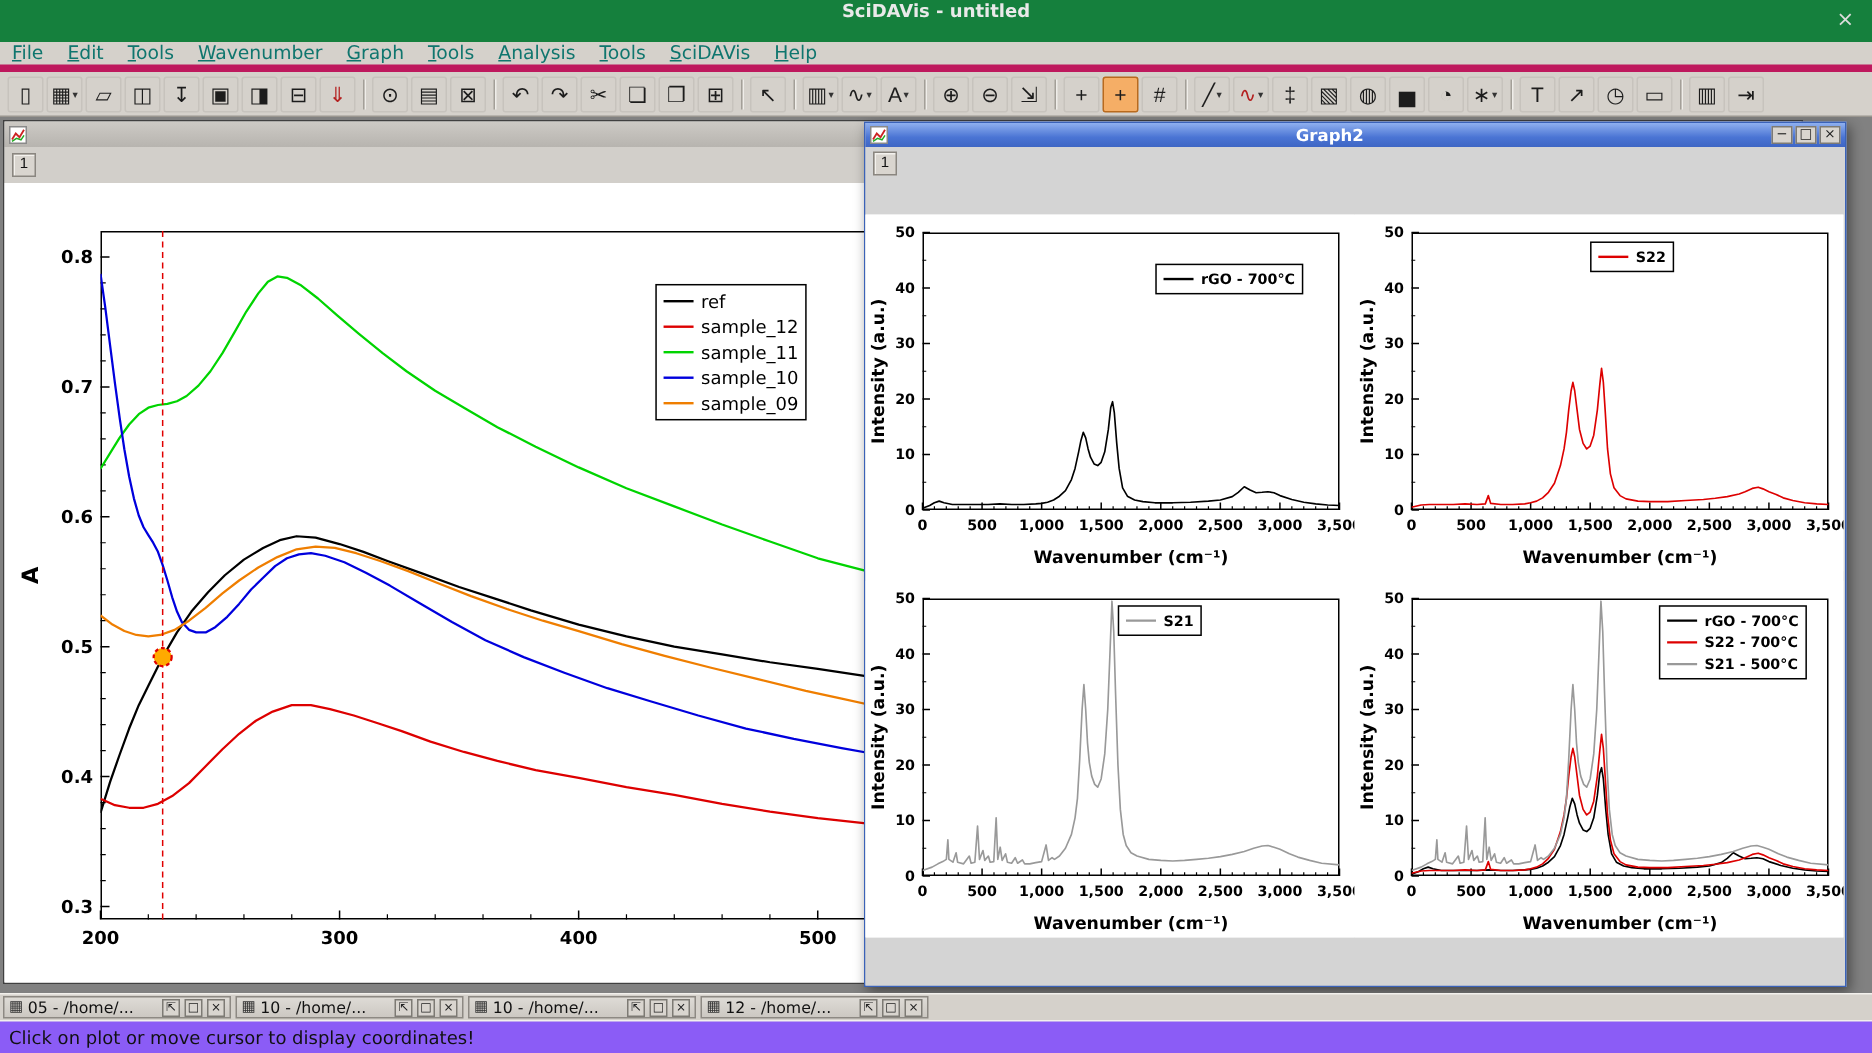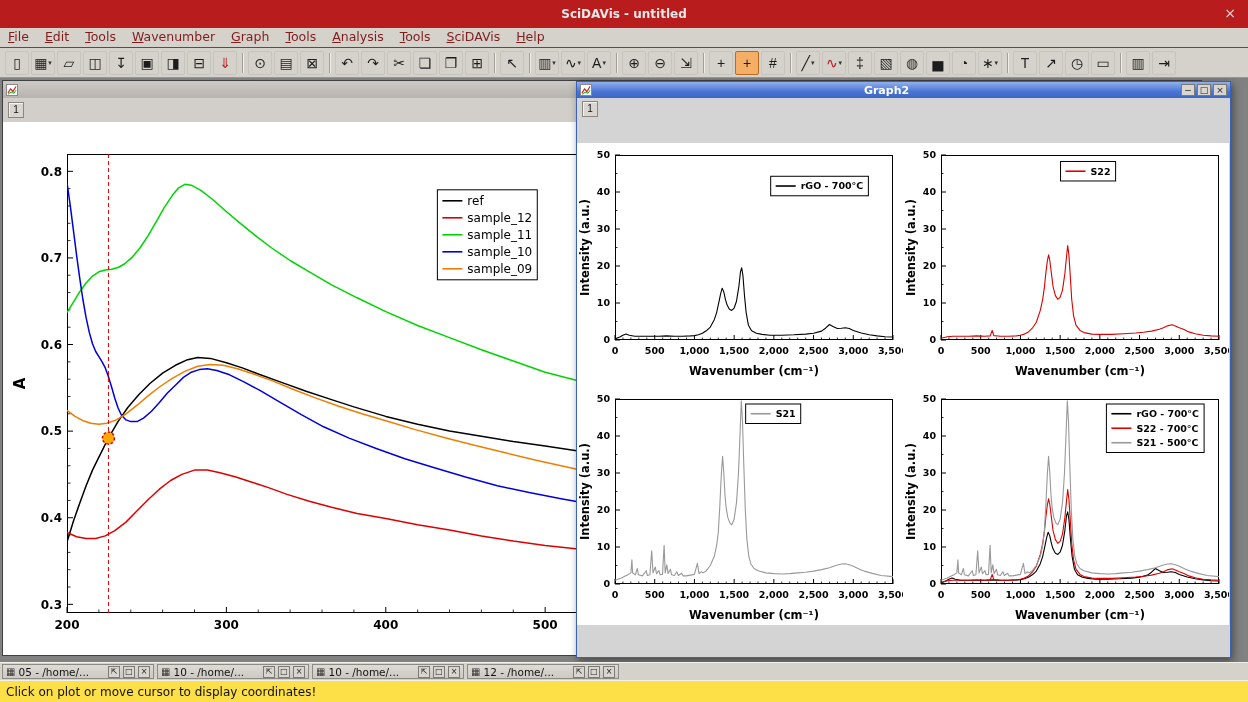--- a/index.html
+++ b/index.html
@@ -1,23 +1,23 @@
 <!DOCTYPE html>
 <html><head>
 <meta charset="utf-8">
 <style>
   *{margin:0;padding:0;box-sizing:border-box}
   html,body{width:1248px;height:702px;overflow:hidden}
   body{font-family:"DejaVu Sans","Liberation Sans",sans-serif;background:#7f7f7f}
   .app{width:1248px;height:702px;display:flex;flex-direction:column;background:#d5d1cb}
   
-  .titlebar{height:28px;background:#b91c1c;color:#e9e9e9;display:flex;align-items:center;justify-content:center;position:relative;font-size:12px;font-weight:bold;flex:none}
+  .titlebar{height:28px;background:#15803d;color:#e9e9e9;display:flex;align-items:flex-start;justify-content:center;position:relative;font-size:12px;font-weight:bold;flex:none}
   .tclose{position:absolute;right:12px;top:5px;font-size:14px;font-weight:normal;color:#dcdcdc;cursor:default}
   
-  .menubar{height:20px;background:#d5d1cb;border-bottom:1px solid #be185d;display:flex;align-items:flex-start;font-size:12.5px;color:#7f1d1d;flex:none}
+  .menubar{height:20px;background:#d5d1cb;border-bottom:5px solid #be185d;display:flex;align-items:flex-end;font-size:12.5px;color:#0f766e;flex:none}
   .menu-item{display:inline-block;padding:1px 8px}
   .menu-item::first-letter{text-decoration:underline}
   
   .toolbar{height:30px;background:#d5d1cb;border-bottom:1px solid #9a968f;display:flex;align-items:center;padding:0 4px;flex:none}
   .tbtn{height:24px;min-width:24px;padding:0 2px;display:flex;align-items:center;justify-content:center;background:#d5d1cb;border:1px solid #c7c3bd;border-radius:2px;margin:0 1px;font-size:14px;color:#1c1c1c;gap:1px}
   .tbtn.active{background:#f5ae66;border:1px solid #b86a1e}
   .tglyph{line-height:1}
   .dd{font-size:7px;color:#333}
   .tsep{width:1px;height:20px;background:#a39f98;box-shadow:1px 0 0 #efede9;margin:0 4px;flex:none}
   
@@ -45,21 +45,21 @@
   .plots{position:absolute;left:0;top:45px;width:652px;display:grid;grid-template-columns:326px 326px;row-gap:6px;background:#fff}
   svg{display:block}
   svg text{font-family:"DejaVu Sans","Liberation Sans",sans-serif}
   
   .taskbar{height:18px;background:#d5d1cb;border-top:1px solid #f2f0ec;display:flex;gap:3px;padding:1px 2px;flex:none}
   .task-tab{display:flex;align-items:center;gap:3px;width:152px;border:1px solid #8d8983;background:linear-gradient(#dedbd6,#ccc8c2);padding:0 3px;font-size:10.5px;color:#111}
   .tab-icon{font-size:10px;line-height:1;color:#333}
   .tab-label{flex:1;white-space:nowrap;overflow:hidden}
   .tab-btn{width:12px;height:12px;flex:none;background:#d9d5cf;border:1px solid #7d7a74;font-size:8px;line-height:10px;text-align:center;color:#222}
   
-  .statusbar{height:22px;background:#fde047;border-top:1px solid #f2f0ec;display:flex;align-items:center;padding:0 6px;font-size:12px;color:#111;flex:none}
+  .statusbar{height:22px;background:#8b5cf6;border-top:1px solid #f2f0ec;display:flex;align-items:center;padding:0 6px;font-size:12px;color:#111;flex:none}
 </style>
 </head>
 <body>
 
 <div class="app">
 
   <div class="titlebar">
     <span>SciDAVis - untitled</span>
     <span class="tclose">×</span>
   </div>

